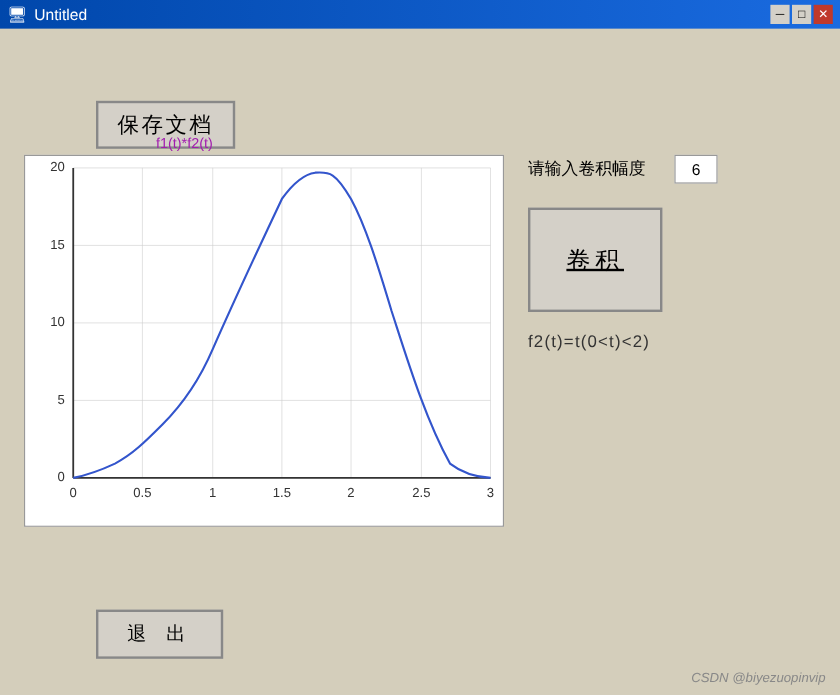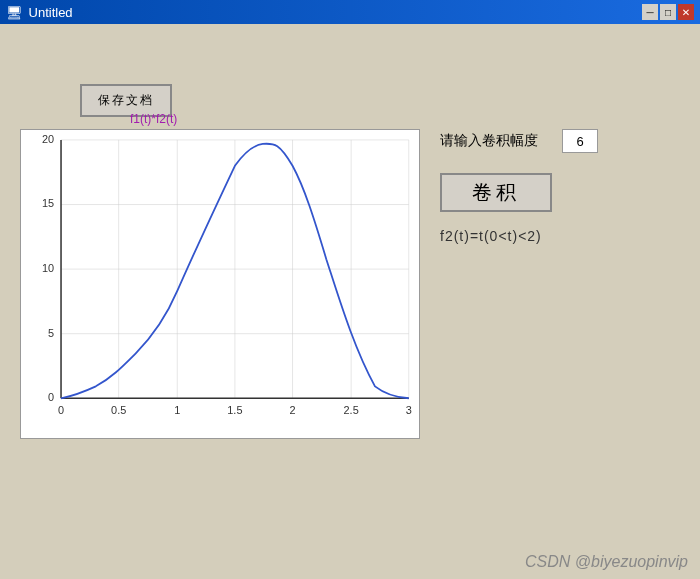--- a/index.html
+++ b/index.html
@@ -54,21 +54,21 @@
       margin-top: 10px;
       margin-bottom: 15px;
     }
     .save-btn {
       position: absolute;
       top: 60px;
       left: 80px;
       background: #d4d0c8;
       border: 2px solid #888;
       padding: 6px 16px;
-      font-size: 12px;
+      font-size: 18px;
       font-family: "SimSun", "Microsoft YaHei", sans-serif;
       cursor: pointer;
       letter-spacing: 2px;
     }
     .chart-area {
       position: absolute;
       top: 105px;
       left: 20px;
       width: 400px;
       height: 310px;
@@ -107,45 +107,46 @@
     }
     .formula-text {
       font-size: 14px;
       color: #333;
       margin-bottom: 20px;
       letter-spacing: 1px;
     }
     .convolution-btn {
       background: #d4d0c8;
       border: 2px solid #888;
-      padding: 4px 30px;
+      padding: 28px 30px;
       font-size: 20px;
       font-family: "SimSun", "Microsoft YaHei", sans-serif;
       cursor: pointer;
       letter-spacing: 4px;
       display: block;
       margin-bottom: 16px;
+      text-decoration: underline;
     }
     .exit-btn {
       position: absolute;
       bottom: 30px;
       left: 80px;
       background: #d4d0c8;
       border: 2px solid #888;
       padding: 8px 24px;
       font-size: 16px;
       font-family: "SimSun", "Microsoft YaHei", sans-serif;
       cursor: pointer;
       letter-spacing: 6px;
     }
     .watermark {
       position: absolute;
       bottom: 8px;
       right: 12px;
-      font-size: 16px;
+      font-size: 11px;
       color: #888;
       font-style: italic;
     }
     .chart-svg {
       width: 100%;
       height: 100%;
     }
   </style>
 </head>
 <body>
@@ -225,16 +226,17 @@
       <input class="input-field" type="text" value="6" style="">
     </div>
 
 
     <button class="convolution-btn">卷积</button>
 
     <div class="formula-text">f2(t)=t(0&lt;t)&lt;2)</div>
 
   </div>
 
+  <button class="exit-btn">退  出</button>
 
   <div class="watermark">CSDN @biyezuopinvip</div>
 
 </div>
 
 </body></html>

